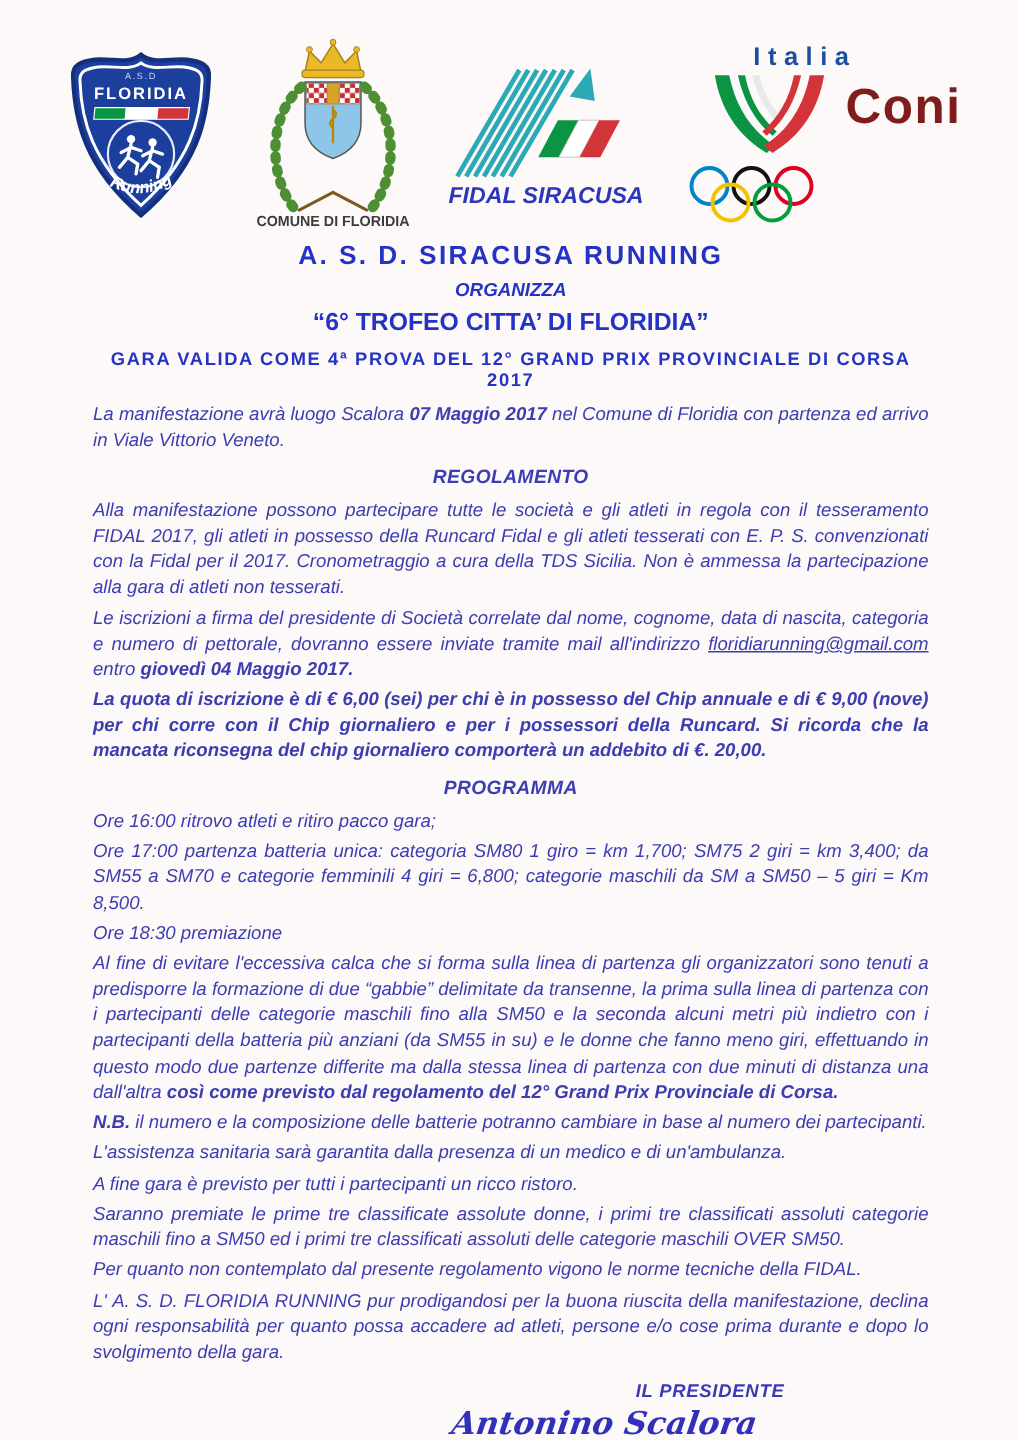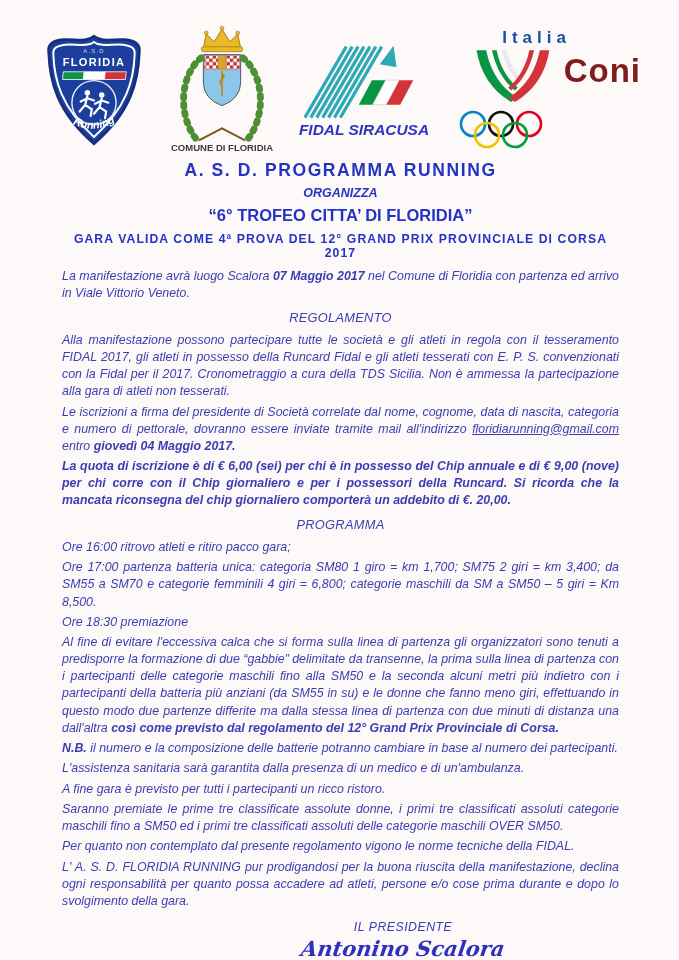--- a/index.html
+++ b/index.html
@@ -31,28 +31,28 @@
   .hdr { text-align:center; color:#2433c4; }
   .hdr-org   { font-size:17.5px; font-weight:bold; letter-spacing:1.6px; margin:8px 0 5px; }
   .hdr-verb  { font-size:12.5px; font-weight:bold; font-style:italic; margin:0 0 6px; }
   .hdr-event { font-size:16.5px; font-weight:bold; margin:0 0 7px; }
   .hdr-sub   { font-size:12.2px; font-weight:bold; letter-spacing:1.1px; margin:0 0 8px; }
 
   
   .content { color:#3d3db3; font-style:italic; font-size:12.4px; line-height:1.38;
              text-align:justify; }
   .content p { margin:3.2px 0; }
-  .content .h2 { text-align:center; font-weight:normal; font-size:12.8px; margin:7px 0 5px;
+  .content .h2 { text-align:center; font-weight:bold; font-size:12.8px; margin:7px 0 5px;
                  letter-spacing:.3px; }
   .b { font-weight:bold; }
   .email { text-decoration:underline; cursor:pointer; }
 
   
   .signature { width:240px; margin:10px 96px 0 auto; text-align:center; color:#3a3ab5; }
-  .sig-role { font-size:12.3px; font-style:italic; font-weight:normal; letter-spacing:.5px; }
+  .sig-role { font-size:12.3px; font-style:italic; font-weight:bold; letter-spacing:.5px;text-align:right; }
   .sig-name { font-family:"DejaVu Serif", serif; font-style:italic; font-weight:bold;
               font-size:21px; color:#3030bb; transform:skewX(-8deg); margin-top:2px; }
 </style>
 </head>
 <body>
 
 <div class="page">
 
   <div class="logos">
 
@@ -156,21 +156,21 @@
             <circle cx="72" cy="14" r="12" stroke="#df0024"></circle>
             <circle cx="30" cy="25" r="12" stroke="#f4c300"></circle>
             <circle cx="58" cy="25" r="12" stroke="#009f3d"></circle>
           </g>
         </svg>
       </div>
     </div>
   </div>
 
   <div class="hdr">
-    <div class="hdr-org">A. S. D. PROGRAMMA RUNNING</div>
+    <div class="hdr-org">A. S. D. SIRACUSA RUNNING</div>
     <div class="hdr-verb">ORGANIZZA</div>
     <div class="hdr-event">“6° TROFEO CITTA’ DI FLORIDIA”</div>
     <div class="hdr-sub">GARA VALIDA COME 4ª PROVA DEL 12° GRAND PRIX PROVINCIALE DI CORSA 2017</div>
   </div>
 
   <div class="content">
 
     <p><span>La manifestazione avrà luogo Scalora </span><span class="b">07 Maggio 2017</span><span> nel Comune di Floridia con partenza ed arrivo in Viale Vittorio Veneto.</span></p>
 
     <div class="h2">REGOLAMENTO</div>

